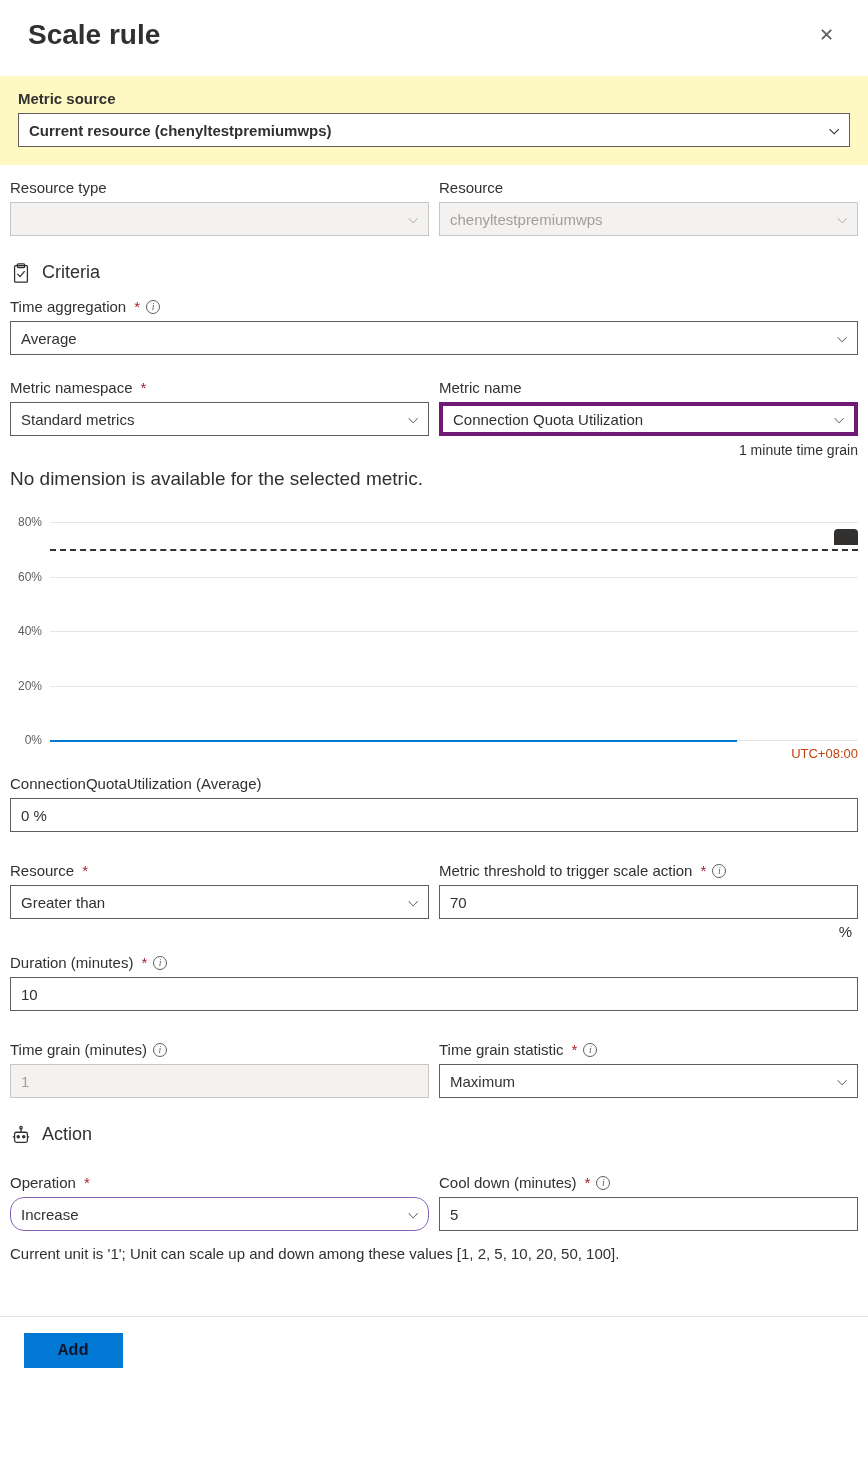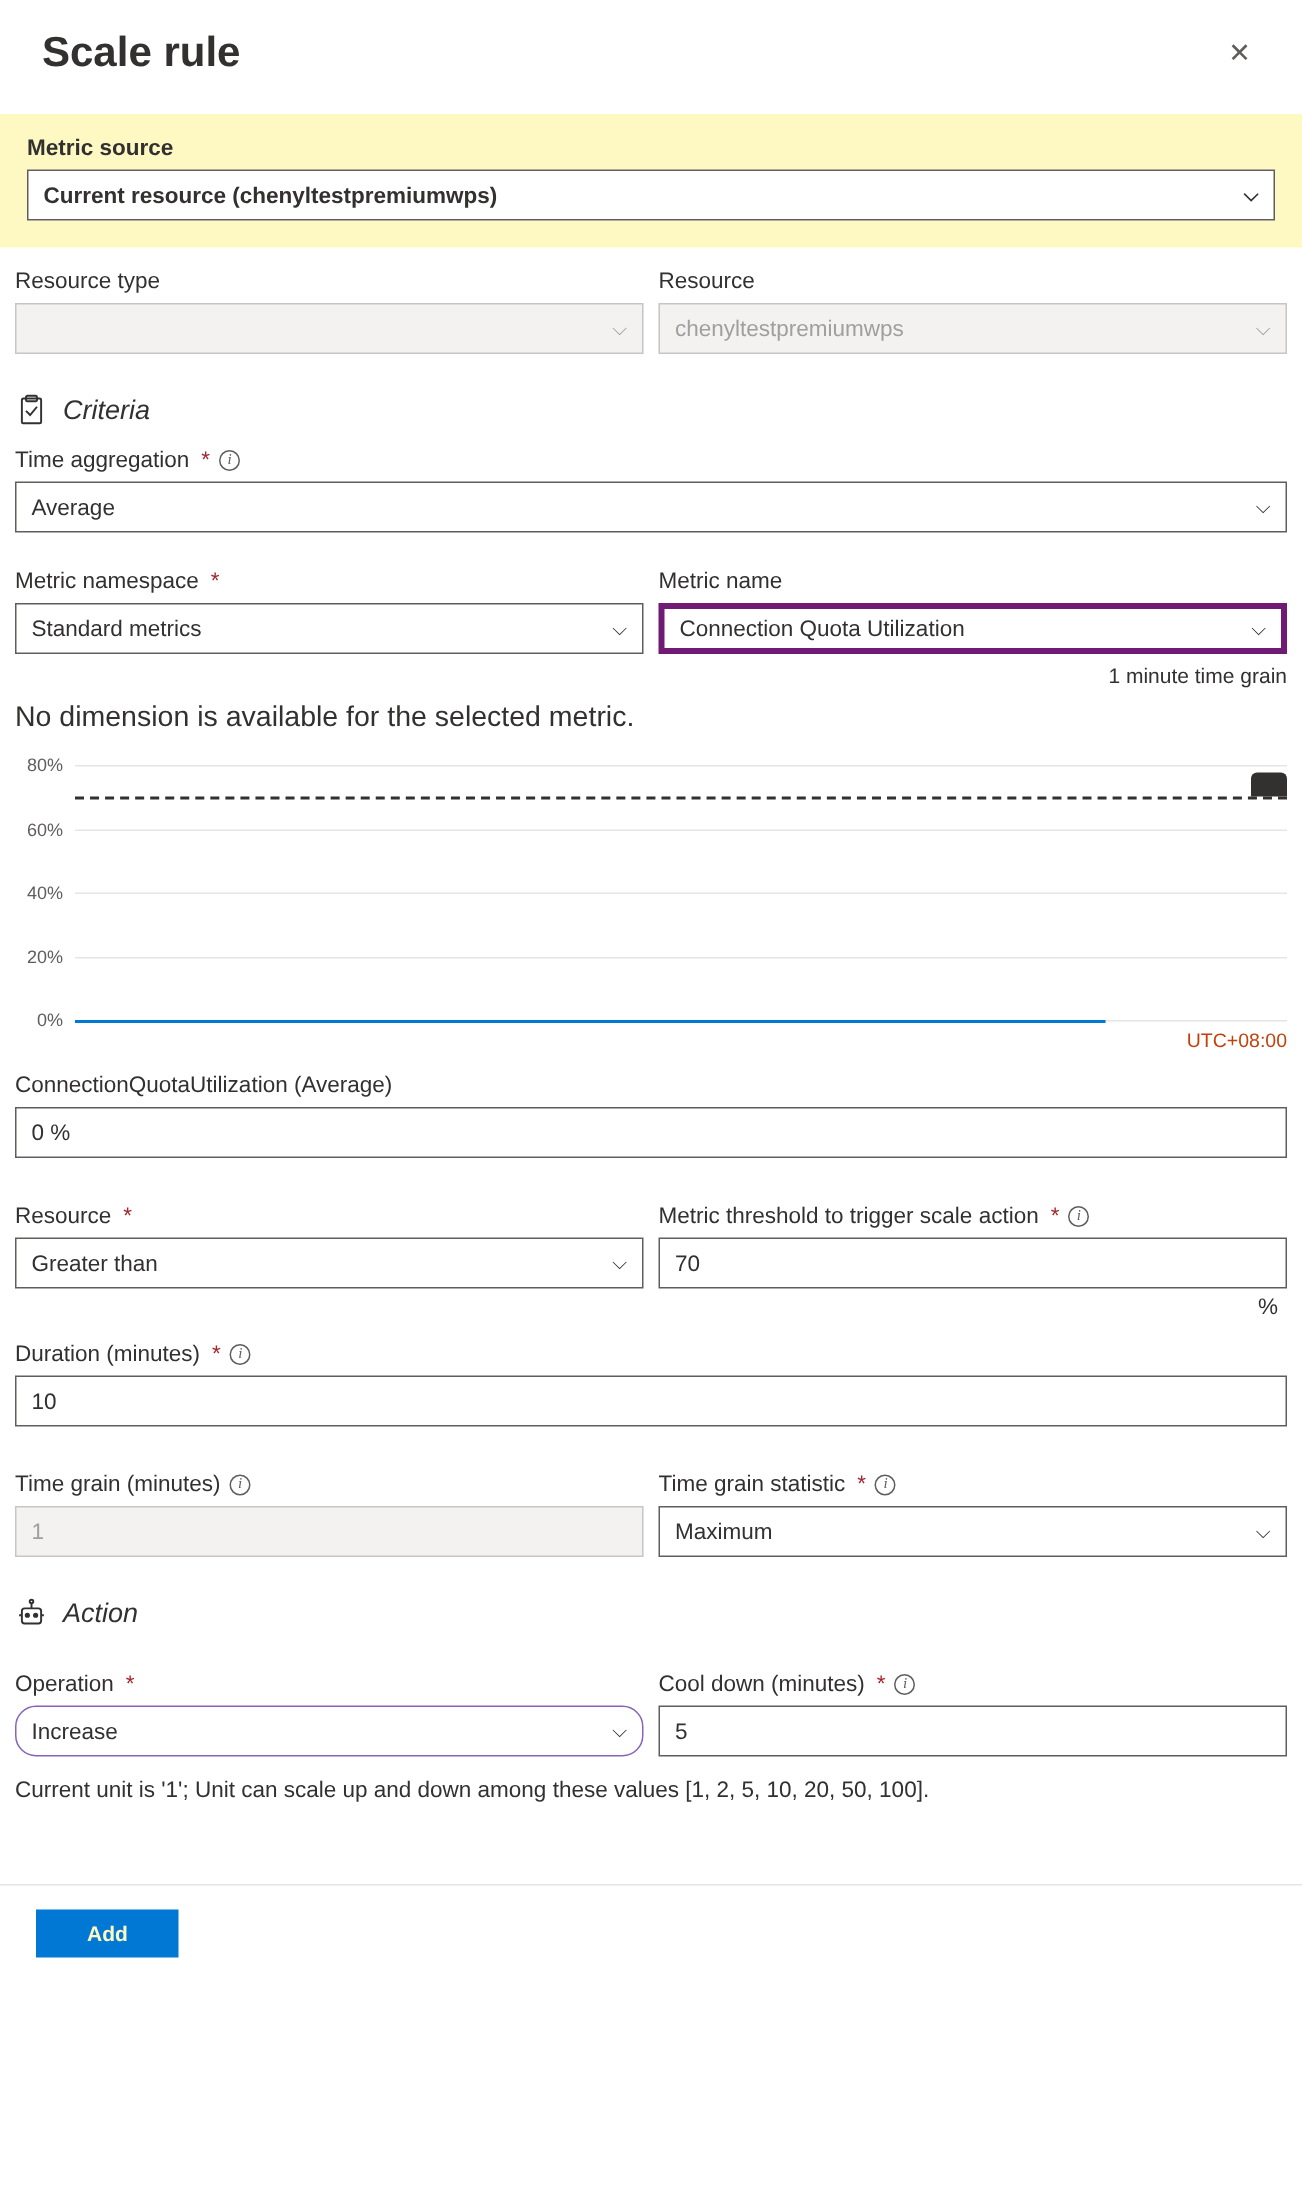--- a/index.html
+++ b/index.html
@@ -79,42 +79,42 @@
   .select.purple { border-color: #8764b8; border-radius: 14px; }
   .row2 {
     display: flex;
     gap: 10px;
     padding: 14px 10px 0 10px;
   }
   .col { flex: 1; }
   .section-pad { padding: 0 10px; }
   .section-header {
     display: flex;
-    align-items: flex-end;
+    align-items: flex-start;
     gap: 10px;
     margin: 26px 0 14px 0;
     font-size: 18px;
-    font-style: italic;
   }
   .section-header svg {
     width: 22px; height: 22px;
     stroke: #323130;
     fill: none;
     stroke-width: 1.4;
   }
   .full-pad { padding: 0 10px; margin-top: 14px; text-align: center;}
   .hint-right { text-align: right; font-size: 14px; color: #323130; margin-top: 6px;}
   .chart-area {
     padding: 10px 10px 0 10px;
     margin-top: 10px;
   }
   .chart {
     position: relative;
-    height: 170px;
+    height: 218px;
     margin-left: 30px;
+    margin-top: 12px;
   }
   .grid-line {
     position: absolute;
     left: 10px; right: 0;
     border-top: 1px solid #e5e5e5;
   }
   .y-label {
     position: absolute;
     left: -38px;
     font-size: 12px;
@@ -152,26 +152,27 @@
     padding: 14px 10px;
     font-size: 15px;
   }
   .footer {
     border-top: 1px solid #e5e5e5;
     margin-top: 40px;
     padding: 16px 24px;
   }
   .add-btn {
     background: #0078d4;
-    color: #fef9c3;
+    color: #0f172a;
     border: none;
     padding: 8px 34px;
-    font-size: 14px;
+    font-size: 17px;
     font-weight: 600;
     cursor: pointer;
+    font-family: Liberation Mono, monospace;
   }
   .pct-suffix {
     text-align: right;
     padding-right: 6px;
     margin-top: 4px;
     font-size: 15px;
   }
   .nodim {font-size: 19px; padding: 10px 10px 0 10px;}
 </style>
 </head>

